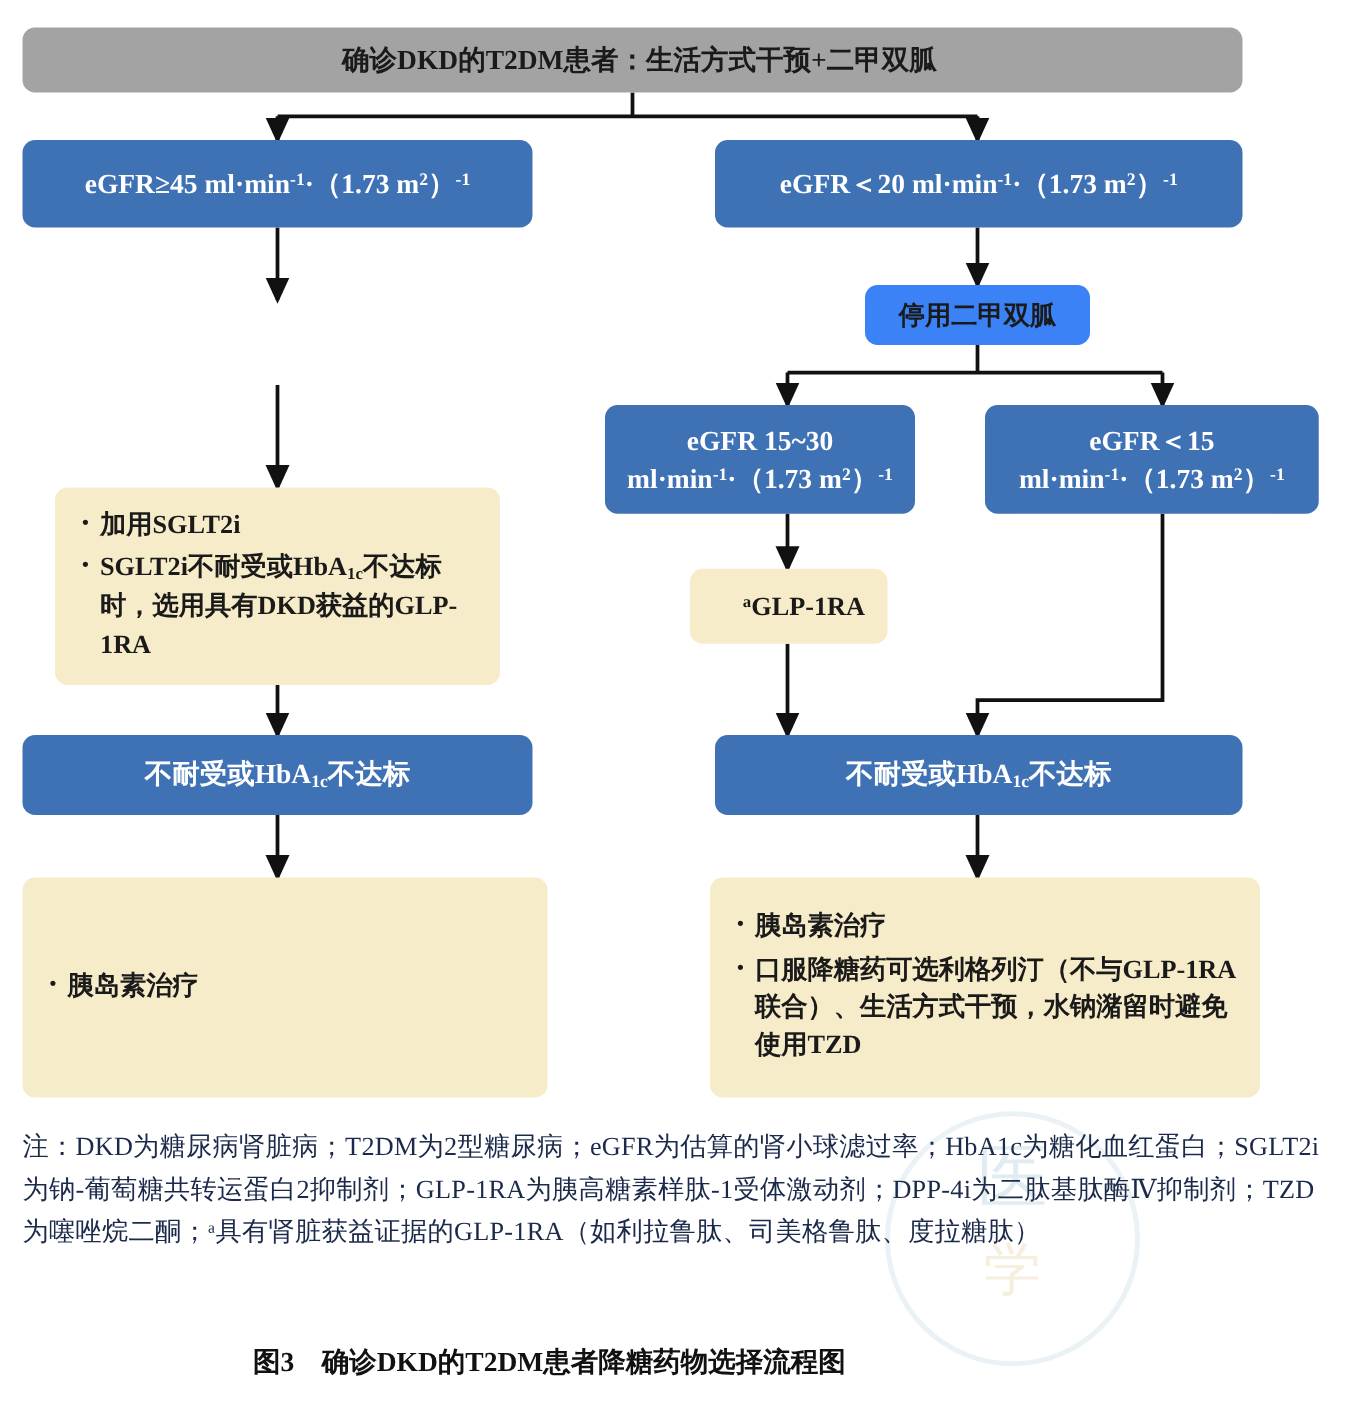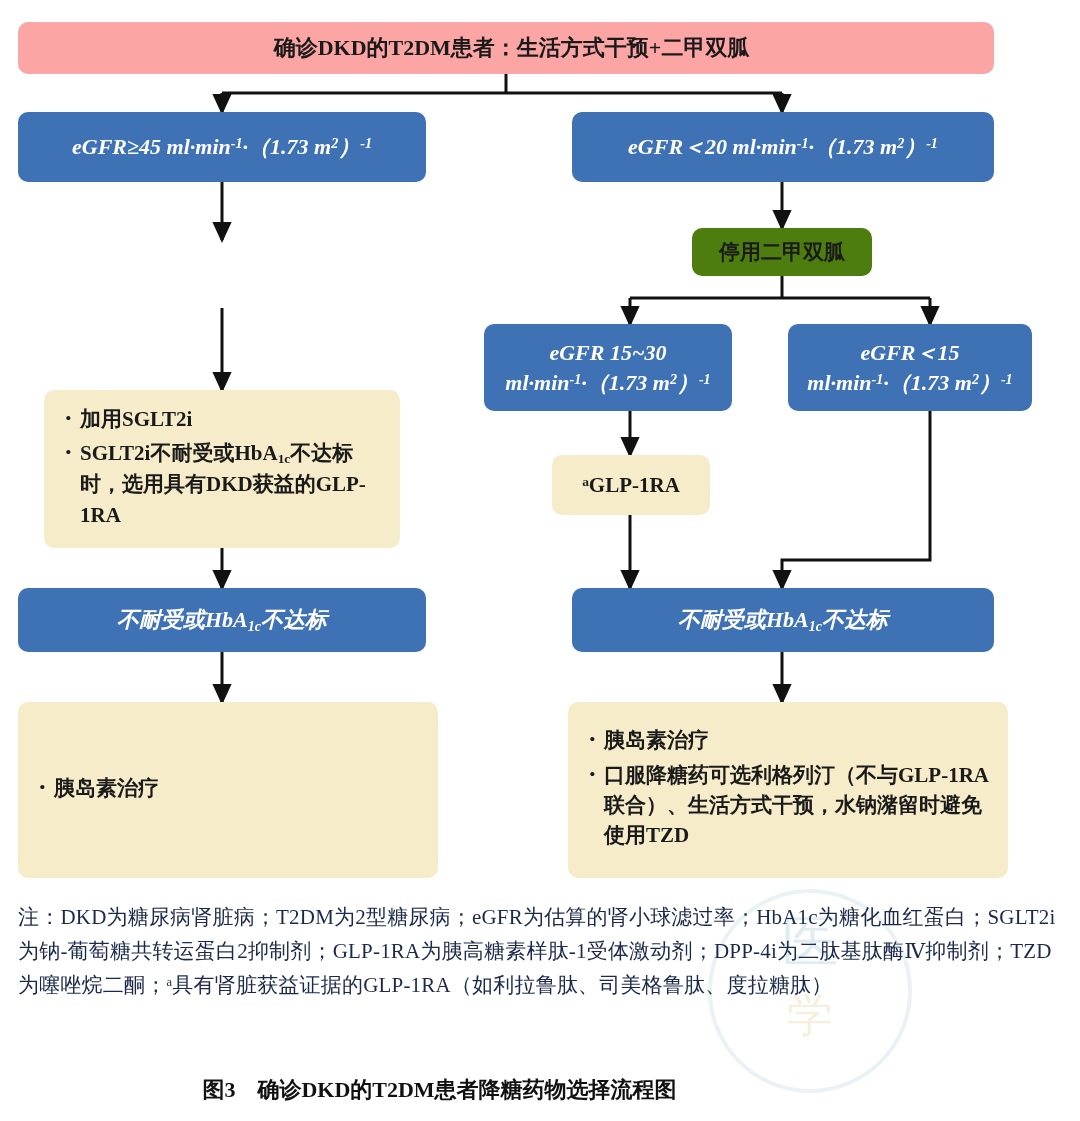--- a/index.html
+++ b/index.html
@@ -24,35 +24,34 @@
     position: absolute;
     box-sizing: border-box;
     border-radius: 10px;
     display: flex;
     align-items: center;
     justify-content: center;
     text-align: center;
     line-height: 1.35;
   }
   .green {
-    background: #fca5a5;
+    background: #a3a3a3;
     color: #1a1a1a;
     font-weight: bold;
     font-size: 22px;
     padding-left: 11px;
   }
   .blue {
     background: #3f72b4;
     color: #ffffff;
     font-weight: bold;
     font-size: 22px;
-    font-style: italic;
   }
   .pink {
-    background: #4d7c0f;
+    background: #3b82f6;
     color: #1a1a1a;
     font-weight: bold;
     font-size: 21px;
   }
   .cream {
     background: #f7ecc9;
     color: #1a1a1a;
     font-size: 21px;
     font-weight: bold;
     justify-content: flex-start;
@@ -203,28 +202,28 @@
     <span>停用二甲双胍</span>
   </div>
 
   <div class="node blue" style="left:484px; top:324px; width:248px; height:87px; flex-direction:column; justify-content:center;">
     <span>eGFR 15~30</span>
     <span>
       <span class="nowrap">ml·min</span><sup>-1</sup><span class="nowrap">·（1.73 m</span><sup>2</sup><span>）</span><sup>-1</sup>
     </span>
   </div>
 
-  <div class="node blue" style="left:788px; top:324px; width:244px; height:87px; flex-direction:column; justify-content:center;">
+  <div class="node blue" style="left:788px; top:324px; width:267px; height:87px; flex-direction:column; justify-content:center;">
     <span>eGFR＜15</span>
     <span>
       <span class="nowrap">ml·min</span><sup>-1</sup><span class="nowrap">·（1.73 m</span><sup>2</sup><span>）</span><sup>-1</sup>
     </span>
   </div>
 
-  <div class="node cream" style="left:552px; top:455px; width:158px; height:60px; justify-content:center; text-align:center;">
+  <div class="node cream" style="left:552px; top:455px; width:158px; height:60px; justify-content:flex-end; text-align:center;">
     <span>
       <sup>a</sup><span>GLP-1RA</span>
     </span>
   </div>
 
   <div class="node blue" style="left:572px; top:588px; width:422px; height:64px;">
     <span>不耐受或HbA<sub>1c</sub>不达标</span>
   </div>
 
   <div class="node cream" style="left:568px; top:702px; width:440px; height:176px;">

